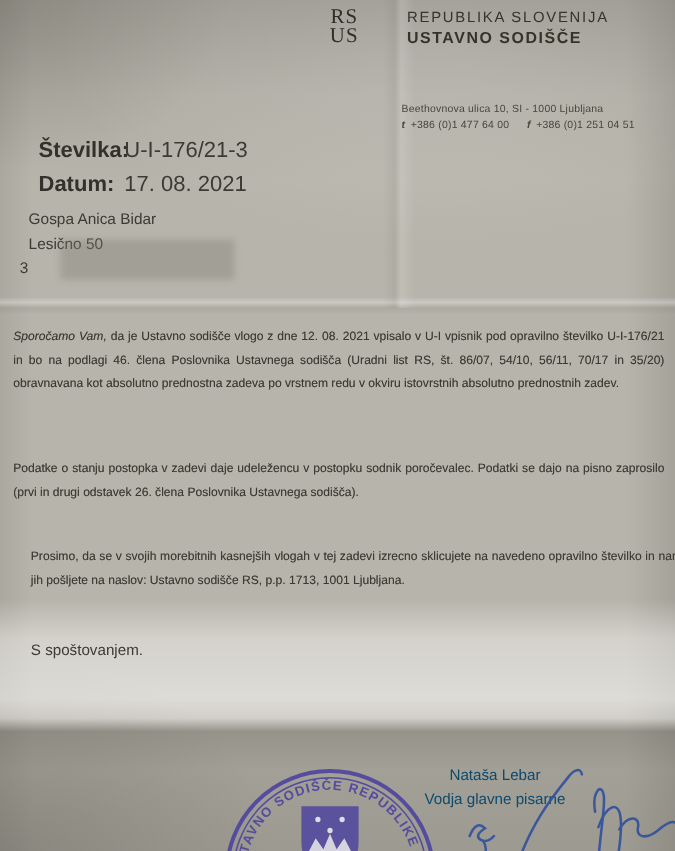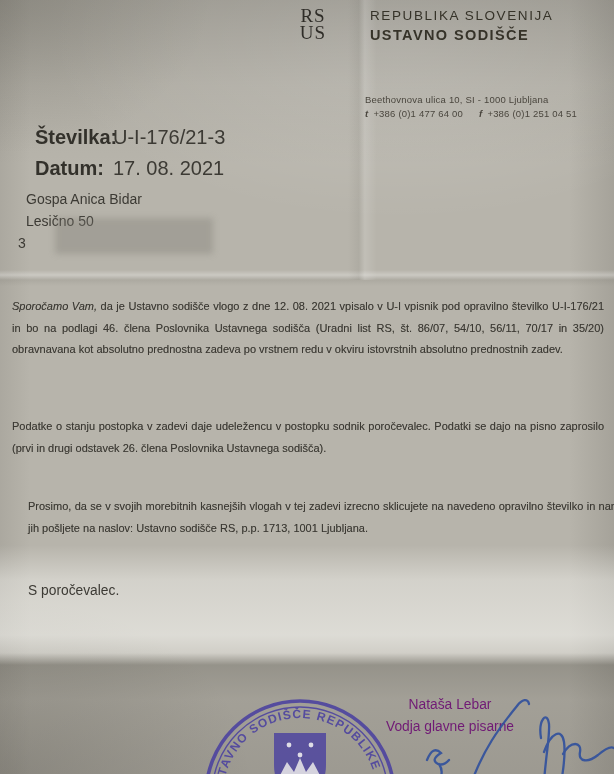--- a/index.html
+++ b/index.html
@@ -57,21 +57,21 @@
     background:rgba(128,125,118,.38);filter:blur(3px);border-radius:2px;
   }
   
   .body-text{position:absolute;left:12px;width:592px;font-size:11px;line-height:21.6px;text-align:justify;color:#3b3933;text-shadow:0 0 .6px rgba(60,58,52,.45);}
   .p1{top:285px;}
   .p2{top:405px;}
   .p3{top:485px;margin-left:16px;}
   .closing{position:absolute;left:28px;top:583px;font-size:13.8px;}
   .italic{font-style:italic;}
   
-  .sigblock{position:absolute;left:350px;top:694px;width:200px;text-align:center;font-size:13.8px;line-height:22px;color:#701a75;}
+  .sigblock{position:absolute;left:350px;top:694px;width:200px;text-align:center;font-size:13.8px;line-height:22px;color:#0c4a6e;}
   .stamp-svg{position:absolute;left:200px;top:695px;width:200px;height:200px;opacity:.88;}
   .pen-svg{position:absolute;left:395px;top:690px;width:219px;height:110px;}
 </style>
 </head>
 <body>
 
 <div class="page">
   <div class="shade"></div>
   <div class="crease-v"></div>
 
@@ -104,21 +104,21 @@
   <div class="recipient">
     <div>Gospa Anica Bidar</div>
     <div>Lesično 50</div>
     <div class="rec-l3">3</div>
   </div>
   <div class="redacted"></div>
 
   <p class="body-text p1"><span class="italic">Sporočamo Vam,</span><span> da je Ustavno sodišče vlogo z dne 12. 08. 2021 vpisalo v U-I vpisnik pod opravilno številko U-I-176/21 in bo na podlagi 46. člena Poslovnika Ustavnega sodišča (Uradni list RS, št. 86/07, 54/10, 56/11, 70/17 in 35/20) obravnavana kot absolutno prednostna zadeva po vrstnem redu v okviru istovrstnih absolutno prednostnih zadev.</span></p>
   <p class="body-text p2">Podatke o stanju postopka v zadevi daje udeležencu v postopku sodnik poročevalec. Podatki se dajo na pisno zaprosilo (prvi in drugi odstavek 26. člena Poslovnika Ustavnega sodišča).</p>
   <p class="body-text p3">Prosimo, da se v svojih morebitnih kasnejših vlogah v tej zadevi izrecno sklicujete na navedeno opravilno številko in nam jih pošljete na naslov: Ustavno sodišče RS, p.p. 1713, 1001 Ljubljana.</p>
-  <div class="closing">S poročevalec.</div>
+  <div class="closing">S spoštovanjem.</div>
 
   <div class="sigblock">
     <div>Nataša Lebar</div>
     <div>Vodja glavne pisarne</div>
   </div>
 
   <svg class="stamp-svg" viewBox="0 0 200 200">
     <g fill="none" stroke="#4b41a0">
       <circle cx="100" cy="100" r="94" stroke-width="3.6"></circle>
       <circle cx="100" cy="100" r="88" stroke-width="1.4"></circle>

